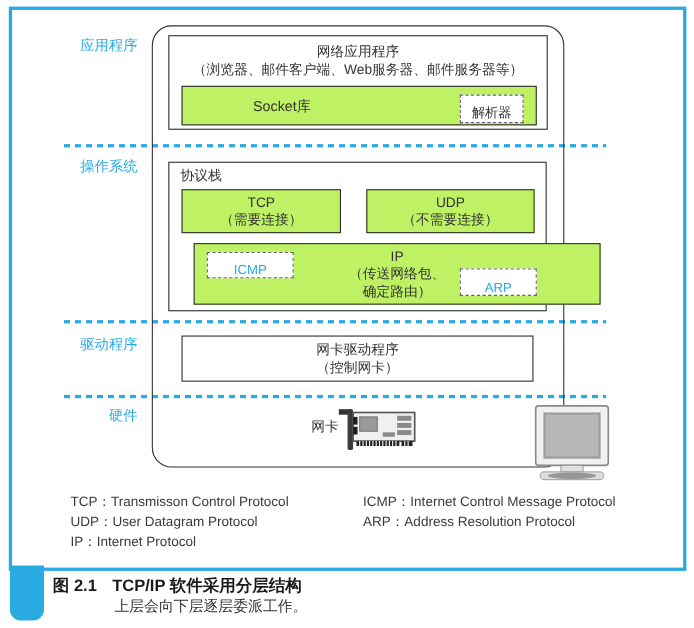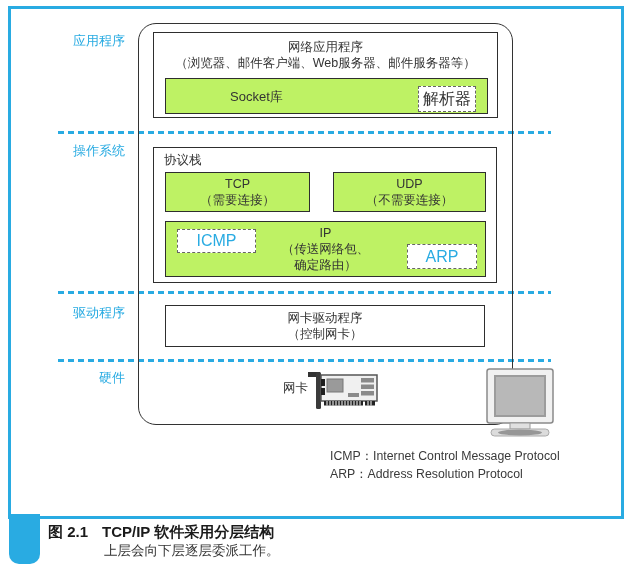--- a/index.html
+++ b/index.html
@@ -9,21 +9,21 @@
          border:3px solid #29abe2;box-sizing:border-box;background:#fff;}
   .layer-label{position:absolute;left:38px;width:87px;text-align:right;
                font-size:13px;color:#29abe2;white-space:nowrap;}
   .dash-line{position:absolute;left:58px;width:493px;height:2.5px;
              background:repeating-linear-gradient(90deg,#29abe2 0,#29abe2 6px,transparent 6px,transparent 10px);}
   .computer-outline{position:absolute;left:138px;top:23px;width:375px;height:402px;
                     border:1.5px solid #333;border-radius:18px;box-sizing:border-box;}
   .whitebox{position:absolute;background:#fff;border:1.5px solid #2e2e2e;box-sizing:border-box;}
   .bluebox{position:absolute;background:#bef264;border:1.5px solid #2e2e2e;box-sizing:border-box;}
   .dashedbox{position:absolute;background:#fff;border:1.5px dashed #666;box-sizing:border-box;
-             display:flex;align-items:center;justify-content:center;font-size:16px;}
+             display:flex;align-items:flex-end;justify-content:center;font-size:12px;}
   .center-col{display:flex;flex-direction:column;align-items:center;justify-content:center;
               font-size:12.5px;line-height:16px;text-align:center;}
   .cn{font-size:12.5px;color:#333;}
   .cyan-text{color:#29abe2;}
   .legend{position:absolute;font-size:12.3px;line-height:18.2px;color:#3a3a3a;white-space:nowrap;}
   .caption-bar{position:absolute;left:9px;top:514px;width:31px;height:50px;
                background:#29abe2;border-radius:0 0 10px 10px;}
   .caption-line1{position:absolute;left:48px;top:523px;font-size:15px;font-weight:bold;
                  color:#1a1a1a;white-space:nowrap;}
   .caption-line1 .cap-title{margin-left:14px;}
@@ -65,21 +65,21 @@
     <div class="bluebox center-col" style="left:11px;top:24px;width:145px;height:40px;">
       <span>TCP</span>
       <span>（需要连接）</span>
     </div>
 
     <div class="bluebox center-col" style="left:179px;top:24px;width:153px;height:40px;">
       <span>UDP</span>
       <span>（不需要连接）</span>
     </div>
 
-    <div class="bluebox" style="left:11px;top:73px;width:321px;height:56px;">
+    <div class="bluebox" style="left:22px;top:73px;width:370px;height:56px;">
       <div class="abs center-col" style="left:0;top:0;width:100%;height:100%;">
         <span>IP</span>
         <span>（传送网络包、</span>
         <span>确定路由）</span>
       </div>
       <div class="dashedbox cyan-text" style="left:241px;top:22px;width:70px;height:25px;">
         <span>ARP</span>
       </div>
       <div class="dashedbox cyan-text" style="left:11px;top:7px;width:79px;height:24px;">
         <span>ICMP</span>
@@ -112,20 +112,25 @@
 
   <svg class="abs" style="left:484px;top:366px;" width="72" height="72" viewBox="0 0 72 72">
     <rect x="3" y="3" width="66" height="54" rx="2.5" fill="#f1f1f1" stroke="#8a8a8a" stroke-width="1.5"></rect>
     <rect x="10" y="9" width="52" height="42" fill="#9c9c9c"></rect>
     <rect x="12" y="11" width="48" height="38" fill="#b8b8b8"></rect>
     <rect x="26" y="57" width="20" height="6" fill="#e0e0e0" stroke="#9a9a9a" stroke-width="1"></rect>
     <rect x="7" y="63" width="58" height="7" rx="3.5" fill="#dcdcdc" stroke="#aaa" stroke-width="1"></rect>
     <ellipse cx="36" cy="66.5" rx="22" ry="3" fill="#979797"></ellipse>
   </svg>
 
+  <div class="legend" style="left:64px;top:447px;">
+    <div>TCP：Transmisson Control Protocol</div>
+    <div>UDP：User Datagram Protocol</div>
+    <div>IP：Internet Protocol</div>
+  </div>
   <div class="legend" style="left:330px;top:447px;">
     <div>ICMP：Internet Control Message Protocol</div>
     <div>ARP：Address Resolution Protocol</div>
   </div>
 
   <div class="caption-bar"></div>
   <div class="caption-line1">
     <span class="cap-num">图 2.1</span><span class="cap-title">TCP/IP 软件采用分层结构</span>
   </div>
   <div class="caption-line2">上层会向下层逐层委派工作。</div>

